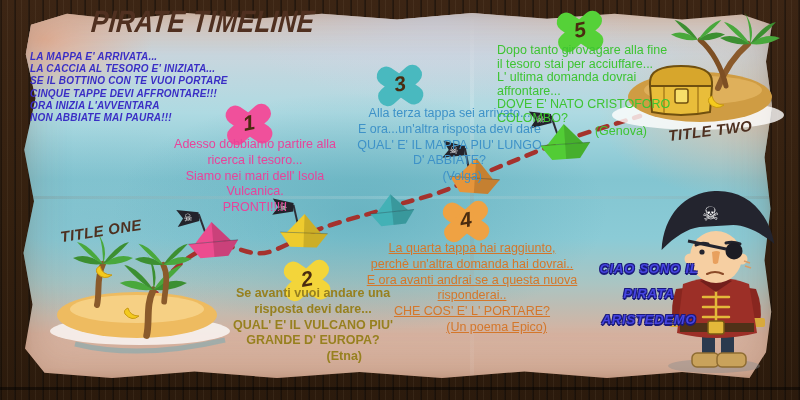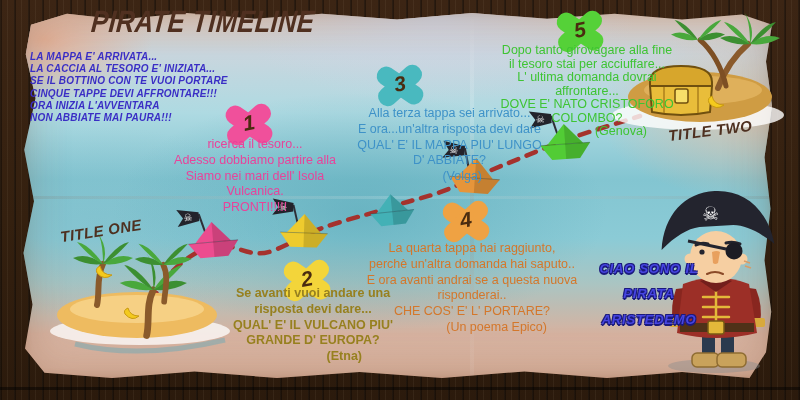--- a/index.html
+++ b/index.html
@@ -38,21 +38,21 @@
   .title-two{left:668px;top:122px;transform:rotate(-7deg);}
   .stop{position:absolute;z-index:3;}
   .xmark{position:relative;width:48px;height:46px;transform:rotate(-4deg);}
   .xmark i{position:absolute;left:-2px;right:-2px;top:50%;height:19px;margin-top:-9.5px;background:var(--c,#e05);border-radius:9px;display:block;}
   .xmark .b1{transform:rotate(38deg);} .xmark .b2{transform:rotate(-38deg);}
   .xmark .num{position:absolute;width:100%;text-align:center;top:50%;transform:translateY(-54%) rotate(-7deg);
     font-weight:800;font-style:italic;font-size:21px;color:#4a2c10;}
   .stop1{left:225px;top:101px;} .stop2{left:283px;top:257px;} .stop3{left:376px;top:62px;}
   .stop4{left:442px;top:198px;} .stop5{left:556px;top:8px;}
   .clue{position:absolute;z-index:3;font-size:12.5px;line-height:1.26;text-align:center;}
-  .clue .lines div{white-space:nowrap;text-align:center;}
+  .clue .lines div{white-space:nowrap;}
   .clue .answer{text-align:right;white-space:nowrap;}
   .clue1{left:172px;top:137px;width:166px;}
   .clue2{left:228px;top:286px;width:170px;font-weight:bold;} .clue2 .answer{padding-right:36px;}
   .clue3{left:332px;top:106px;width:235px;} .clue3 .answer{padding-right:85px;}
   .clue4{left:352px;top:241px;width:240px;} .clue4 .answer{padding-right:45px;}
   .clue5{left:497px;top:44px;width:180px;text-align:left;line-height:1.08;} .clue5 .answer{padding-right:30px;}
   .speech{left:586px;top:256px;width:126px;text-align:center;font-size:13px;font-weight:800;font-style:italic;
     line-height:1.95;letter-spacing:.8px;
     text-shadow:-1px -1px 0 #1b1a7e,1px -1px 0 #1b1a7e,-1px 1px 0 #1b1a7e,1px 1px 0 #1b1a7e,0 2px 0 #1b1a7e;}
   .bf{fill:var(--b,#888);}
@@ -239,22 +239,22 @@
 
   <div class="stop stop1" style="--c: #f0509b;">
     <div class="xmark">
         <i class="b1"></i>
         <i class="b2"></i>
       <span class="num">1</span>
       </div>
   </div>
   <div class="clue clue1" style="color: rgb(232, 67, 154);">
     <div class="lines">
+        <div>Adesso dobbiamo partire alla</div>
         <div>ricerca il tesoro...</div>
-        <div>Adesso dobbiamo partire alla</div>
         <div>Siamo nei mari dell' Isola</div>
         <div>Vulcanica.</div>
         <div>PRONTI!!!!!</div>
       </div>
     <div class="answer"></div>
   </div>
 
   <div class="stop stop2" style="--c: #f3d53a;">
     <div class="xmark">
         <i class="b1"></i>
@@ -289,24 +289,24 @@
     <div class="answer">(Volga)</div>
   </div>
 
   <div class="stop stop4" style="--c: #efa243;">
     <div class="xmark">
         <i class="b1"></i>
         <i class="b2"></i>
       <span class="num">4</span>
       </div>
   </div>
-  <div class="clue clue4" style="color: rgb(212, 119, 43);">
+  <div class="clue clue4" style="color: rgb(212, 119, 43); text-decoration: underline;">
     <div class="lines">
         <div>La quarta tappa hai raggiunto,</div>
-        <div>perchè un'altra domanda hai saputo..</div>
+        <div>perchè un'altra domanda hai dovrai..</div>
         <div>E ora avanti andrai se a questa nuova</div>
         <div>risponderai..</div>
         <div>CHE COS' E' L' PORTARE?</div>
       </div>
     <div class="answer">(Un poema Epico)</div>
   </div>
 
   <div class="stop stop5" style="--c: #55d138;">
     <div class="xmark">
         <i class="b1"></i>

